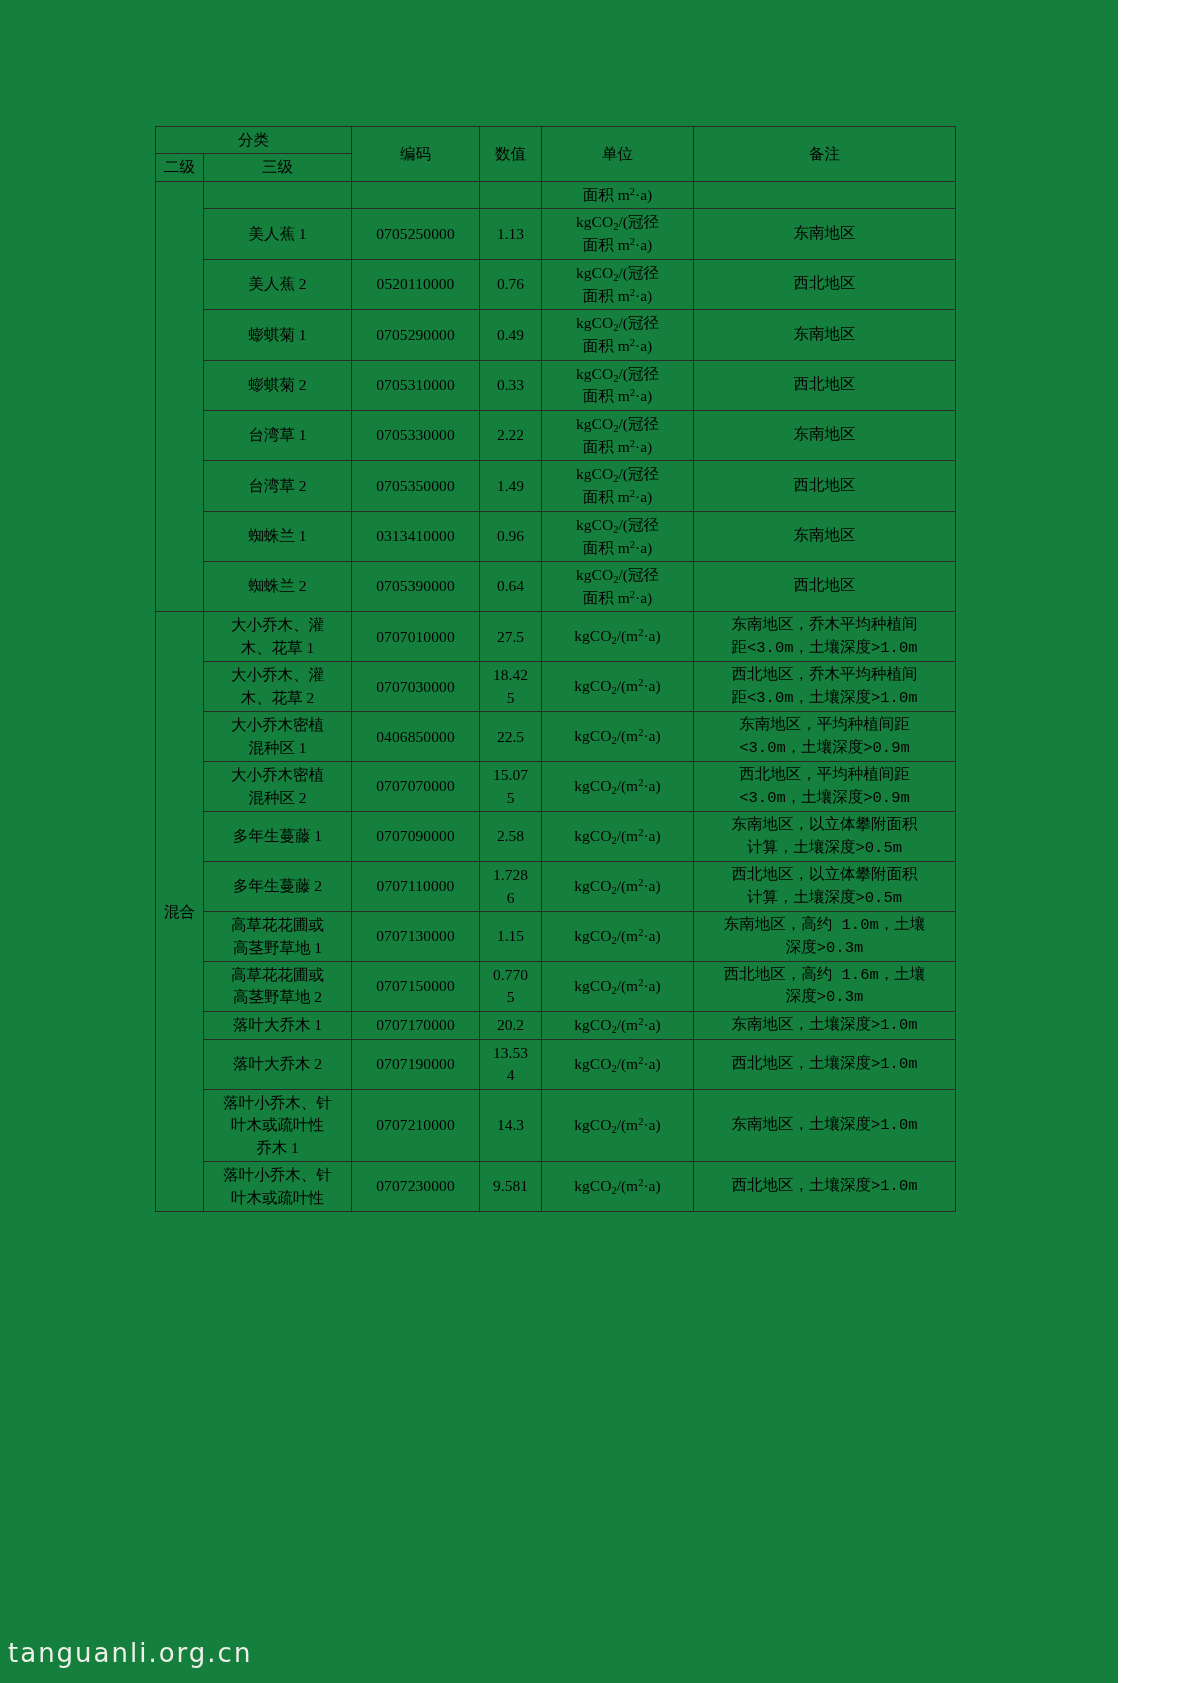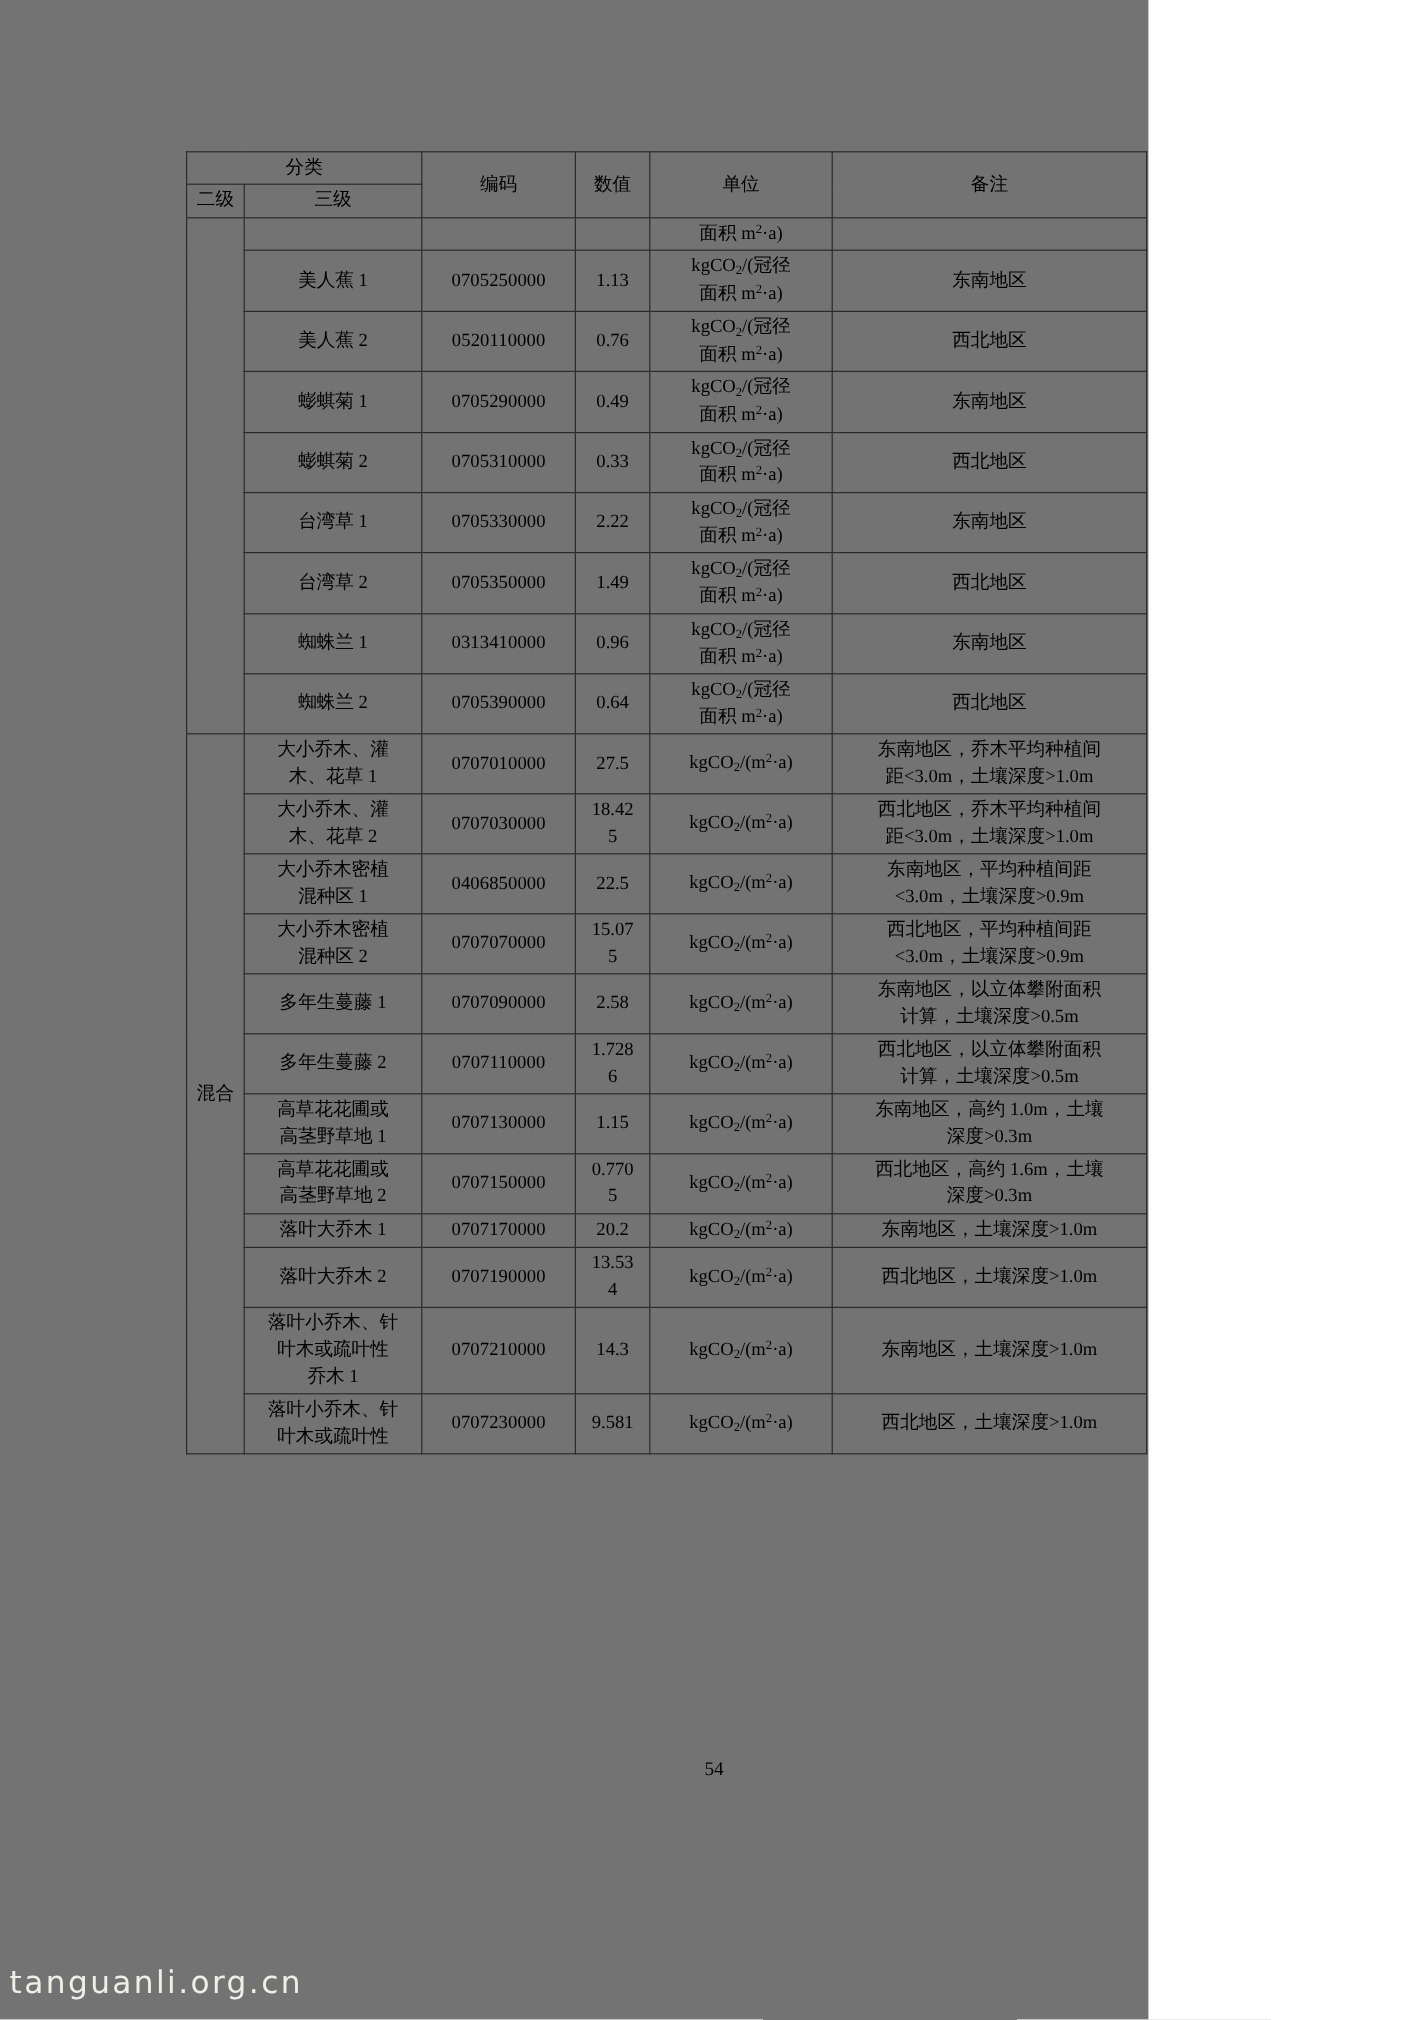--- a/index.html
+++ b/index.html
@@ -2,23 +2,23 @@
 <html><head>
 <meta charset="utf-8">
 <style>
   html, body {
     margin: 0;
     padding: 0;
     background: #ffffff;
   }
   .page {
     position: relative;
-    width: 957px;
+    width: 1118px;
     height: 1683px;
-    background: #737373;
+    background: #15803d;
     font-family: "Liberation Serif", "DejaVu Serif", serif;
     overflow: hidden;
   }
 
   .table-wrap {
     position: absolute;
     left: 155px;
     top: 126px;
     width: 800px;
   }
@@ -48,21 +48,21 @@
   col.c-unit { width: 152px; }
   col.c-note { width: 262px; }
 
   .hdr-cls  { font-size: 16px; }
   .hdr-cell { font-size: 16px; }
 
   td.cell-l3   { font-size: 16px; line-height: 1.5; }
   td.cell-code { font-size: 15.5px; letter-spacing: 0.1px; }
   td.cell-val  { font-size: 15.5px; }
   td.cell-unit { font-size: 15px; line-height: 1.45; }
-  td.cell-note { font-size: 15px; line-height: 1.5; padding-left: 6px; padding-right: 6px; }
+  td.cell-note { font-size: 15px; line-height: 1.5; padding-left: 6px; padding-right: 6px; font-family: Liberation Mono, monospace; }
   td.cell-l2   { font-size: 16px; }
 
   sub { font-size: 0.68em; vertical-align: -0.25em; }
   sup { font-size: 0.68em; vertical-align: 0.45em; }
 
   .unit-line { display: block; white-space: nowrap; }
 
   .page-number {
     position: absolute;
     left: 0;
@@ -451,17 +451,16 @@
               <span class="unit-line">kgCO<sub>2</sub>/(m<sup>2</sup>·a)</span>
             </td>
             <td class="cell-note">
               <span class="unit-line">西北地区，土壤深度&gt;1.0m</span>
             </td>
           </tr>
         </tbody>
     </table>
   </div>
 
-  <div class="page-number">54</div>
 
   <div class="watermark">tanguanli.org.cn</div>
 
 </div>
 
 </body></html>

